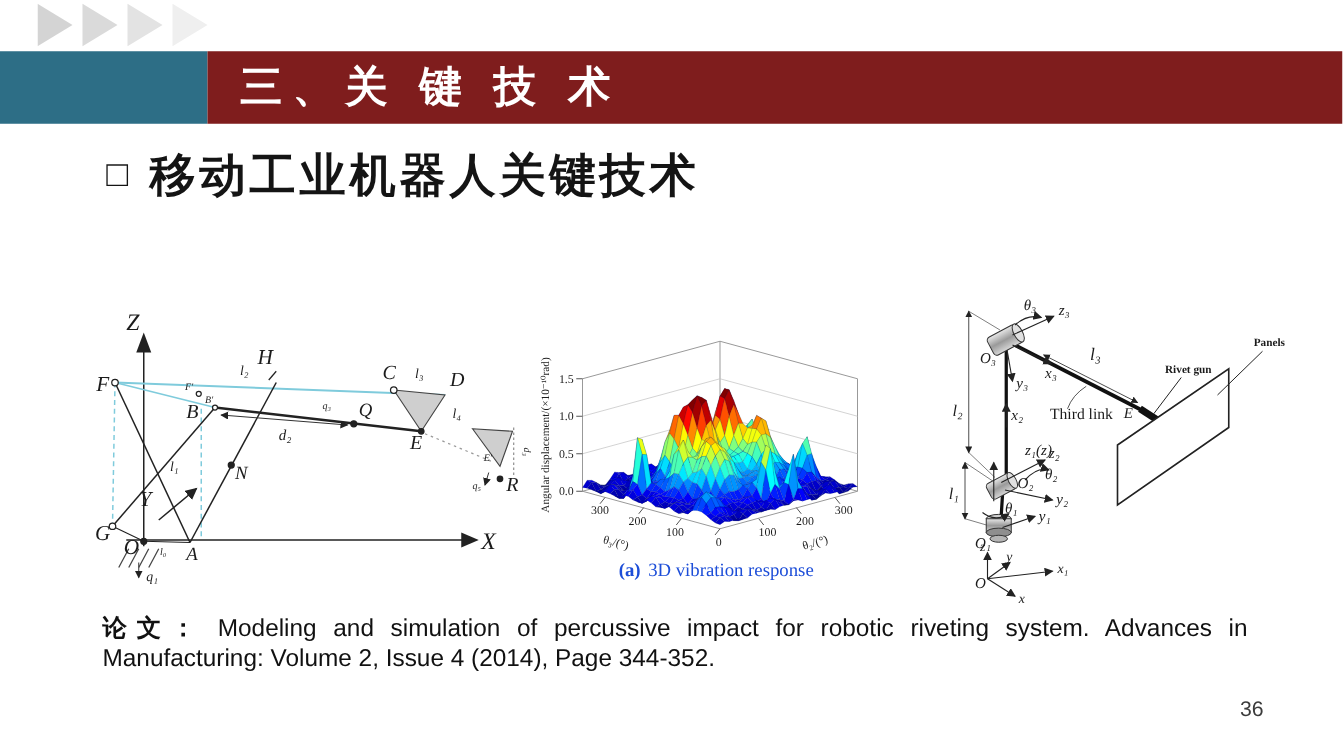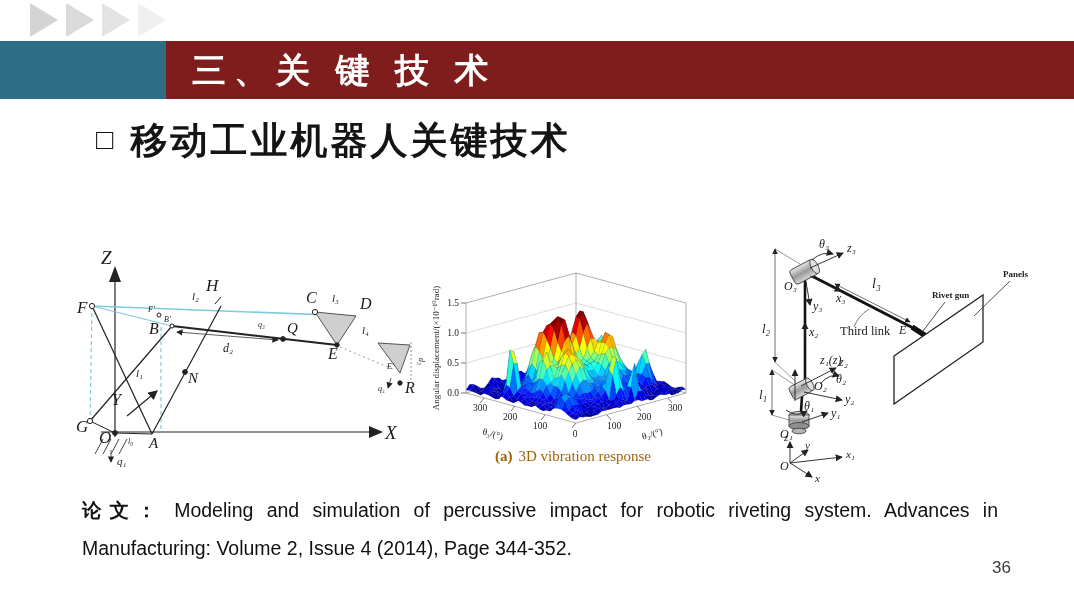--- a/index.html
+++ b/index.html
@@ -7,39 +7,39 @@
          font-family:"Liberation Sans","DejaVu Sans",sans-serif;}
   
   .decor{position:absolute;left:30px;top:2px;}
   
   .banner{position:absolute;left:0;top:41px;width:1074px;height:58px;}
   .banner-teal{position:absolute;left:0;top:0;width:166px;height:58px;background:#2D6E86;}
   .banner-red{position:absolute;left:166px;top:0;width:1072px;height:58px;background:#7f1d1d;}
   .banner-title{position:absolute;left:26px;top:0;height:58px;line-height:58px;color:#fff;
                 font-size:34px;font-weight:bold;letter-spacing:8px;white-space:pre;}
   
-  .heading{position:absolute;left:96px;top:116px;font-size:37px;font-weight:bold;color:#141414;
+  .heading{position:absolute;left:85px;top:116px;font-size:37px;font-weight:bold;color:#141414;
            letter-spacing:3px;white-space:nowrap;}
   .heading .marker{font-size:29px;margin-right:14px;position:relative;top:-4px;font-weight:bold;}
   .bullet{position:absolute;left:117px;top:188px;font-size:30px;color:#1c1c1c;letter-spacing:1px;white-space:nowrap;}
   .bullet .marker{font-size:23px;margin-right:9px;position:relative;top:-3px;}
   
   .fig{position:absolute;}
   #fig-linkage{left:75px;top:242px;}
   #fig-surface{left:428px;top:238px;width:290px;}
   #fig-robot{left:742px;top:234px;}
   .caption{width:290px;text-align:center;font-family:"Liberation Serif","DejaVu Serif",serif;
-           font-size:15px;color:#a16207;margin-top:1px;}
+           font-size:15px;color:#1d4ed8;margin-top:1px;}
   .caption .cm{font-weight:bold;margin-right:6px;}
   svg text{font-family:"Liberation Serif","DejaVu Serif",serif;fill:#1b1b1b;}
   .it{font-style:italic;}
   .sm{font-size:11px;}
   .xs{font-size:8px;}
   
-  .reference{position:absolute;left:82px;top:491px;width:916px;font-size:19.5px;line-height:38px;
+  .reference{position:absolute;left:82px;top:491px;width:916px;font-size:19.5px;line-height:24px;
              color:#111;text-align:justify;}
   .reference .ref-label{font-weight:bold;margin-right:10px;}
   .pagenum{position:absolute;left:992px;top:558px;font-size:17px;color:#3c3c3c;text-align:center;}
 </style>
 </head>
 <body>
 
 <div class="slide">
 
   <svg class="decor" width="150" height="38">

